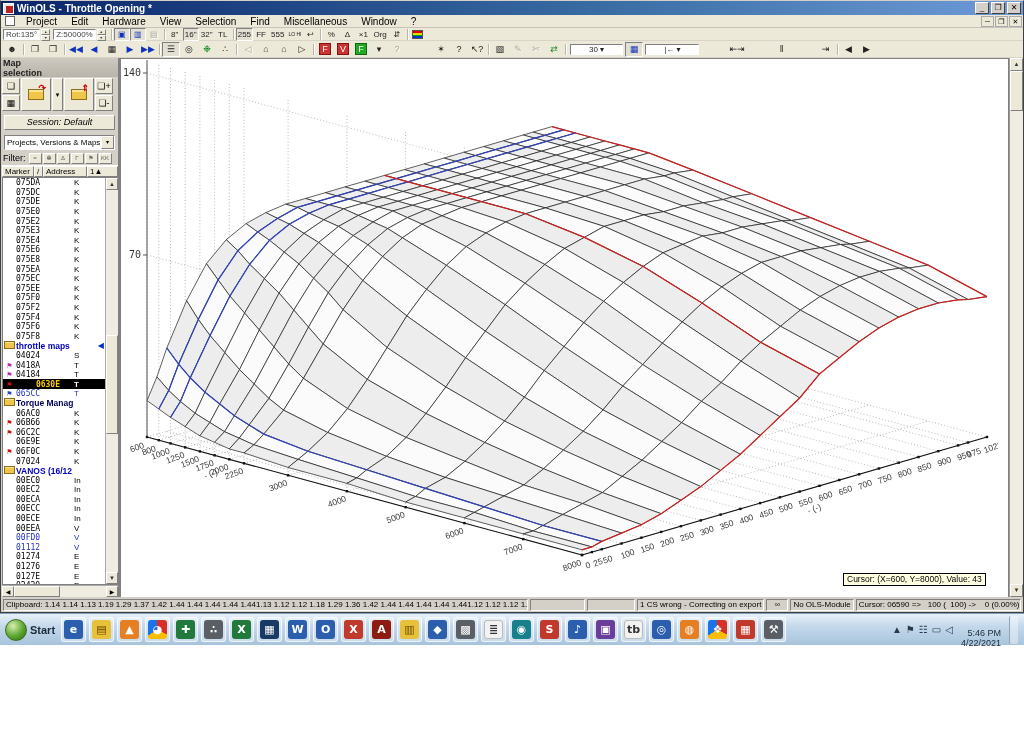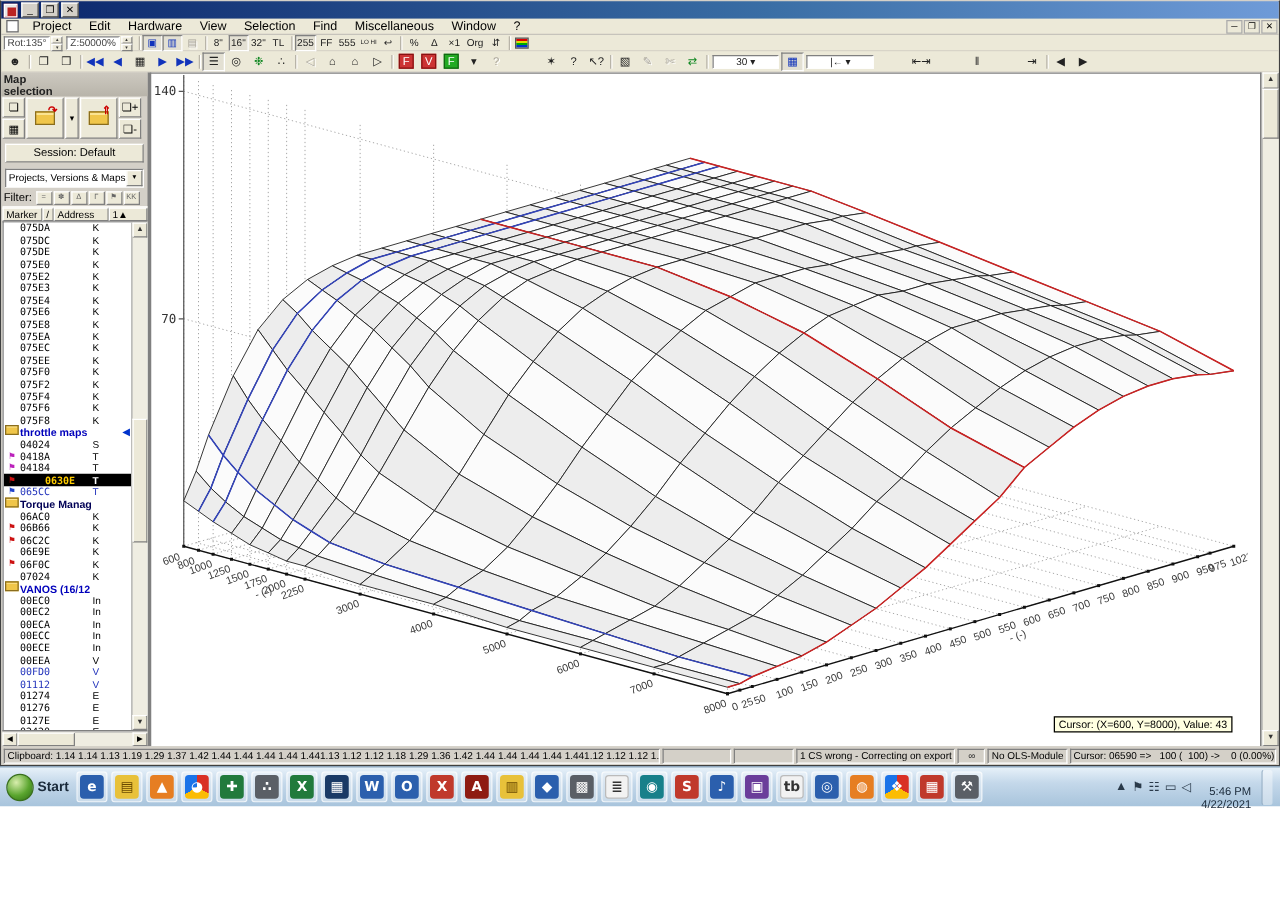--- a/index.html
+++ b/index.html
@@ -48,21 +48,21 @@
   .pbtn{width:9px;height:9px;margin-left:2px;border:1px solid #6a2a2a;background:#9a4040;}
   .pbtn.b2{background:#7a3030;}
   .ptools{height:36px;display:flex;flex-flow:column wrap;align-content:flex-start;padding:1px;gap:1px;}
   .pt{background:#ece9d8;border:1px solid;border-color:#fff #808080 #808080 #fff;display:flex;align-items:center;justify-content:center;font-size:9px;}
   .pt.sm{width:18px;height:16px;}
   .pt.big{width:30px;height:33px;font-size:14px;}
   .pt.nar{width:11px;height:33px;font-size:7px;}
   .fold{width:16px;height:11px;background:#f0c64a;border:1px solid #8a6d1d;position:relative;box-shadow:inset 0 2px #fbe491;}
   .fold::after{content:"↷";position:absolute;right:-3px;top:-7px;color:#c00;font-size:9px;font-weight:bold;}
   .fold2::after{content:"⇑";}
-  .sessbtn{margin:2px 3px;height:15px;background:#ece9d8;border:1px solid;border-color:#fff #808080 #808080 #fff;text-align:center;font-size:9px;line-height:13px;}
+  .sessbtn{margin:2px 3px;height:15px;background:#ece9d8;border:1px solid;border-color:#fff #808080 #808080 #fff;text-align:center;font-size:9px;line-height:13px;font-style:italic;}
   .scope{margin:3px 3px 1px;height:15px;background:#fff;border:1px solid;border-color:#808080 #fff #fff #808080;display:flex;align-items:center;}
   .scope .tx{flex:1;font-size:8px;white-space:nowrap;overflow:hidden;padding-left:2px;}
   .scope .dd{width:13px;height:13px;background:#ece9d8;border:1px solid;border-color:#fff #808080 #808080 #fff;font-size:6px;text-align:center;line-height:11px;}
   .filter{height:14px;display:flex;align-items:center;padding:0 2px;gap:1px;}
   .filter .lbl{font-size:9px;margin-right:2px;}
   .fb{width:13px;height:11px;background:#ece9d8;border:1px solid;border-color:#fff #808080 #808080 #fff;font-size:6px;line-height:9px;text-align:center;color:#666;}
   .lhead{height:12px;display:flex;background:#ece9d8;border-top:1px solid #fff;margin-left:1px;}
   .hc{border:1px solid;border-color:#fff #808080 #808080 #fff;font-size:8px;padding:0 2px;line-height:10px;overflow:hidden;white-space:nowrap;}
   .hc.c0{width:32px;}.hc.c1{width:9px;}.hc.c2{width:44px;}.hc.c3{flex:1;}
   .listwrap{flex:1;display:flex;overflow:hidden;margin-left:1px;background:#fff;border:1px solid #808080;border-right:none;}
@@ -138,20 +138,21 @@
   .clock{text-align:right;font-size:9px;line-height:10px;color:#1a2a3a;padding:0 4px;margin-top:16px;}
   .peek{width:9px;height:28px;background:rgba(255,255,255,.4);border-left:1px solid #8aa5bd;border-radius:2px;}
 </style>
 </head>
 <body>
 
 <div class="win">
 
   <div class="titlebar">
     <span class="appicon"></span>
+    <span class="wtitle">WinOLS - Throttle Opening *</span>
     <span class="wbtns">
       <span class="wb">_</span>
       <span class="wb">❐</span>
       <span class="wb">✕</span>
     </span>
   </div>
 
   <div class="menubar">
     <span class="mdiicon"></span>
     <span class="menu-item"><span>Project</span></span>

